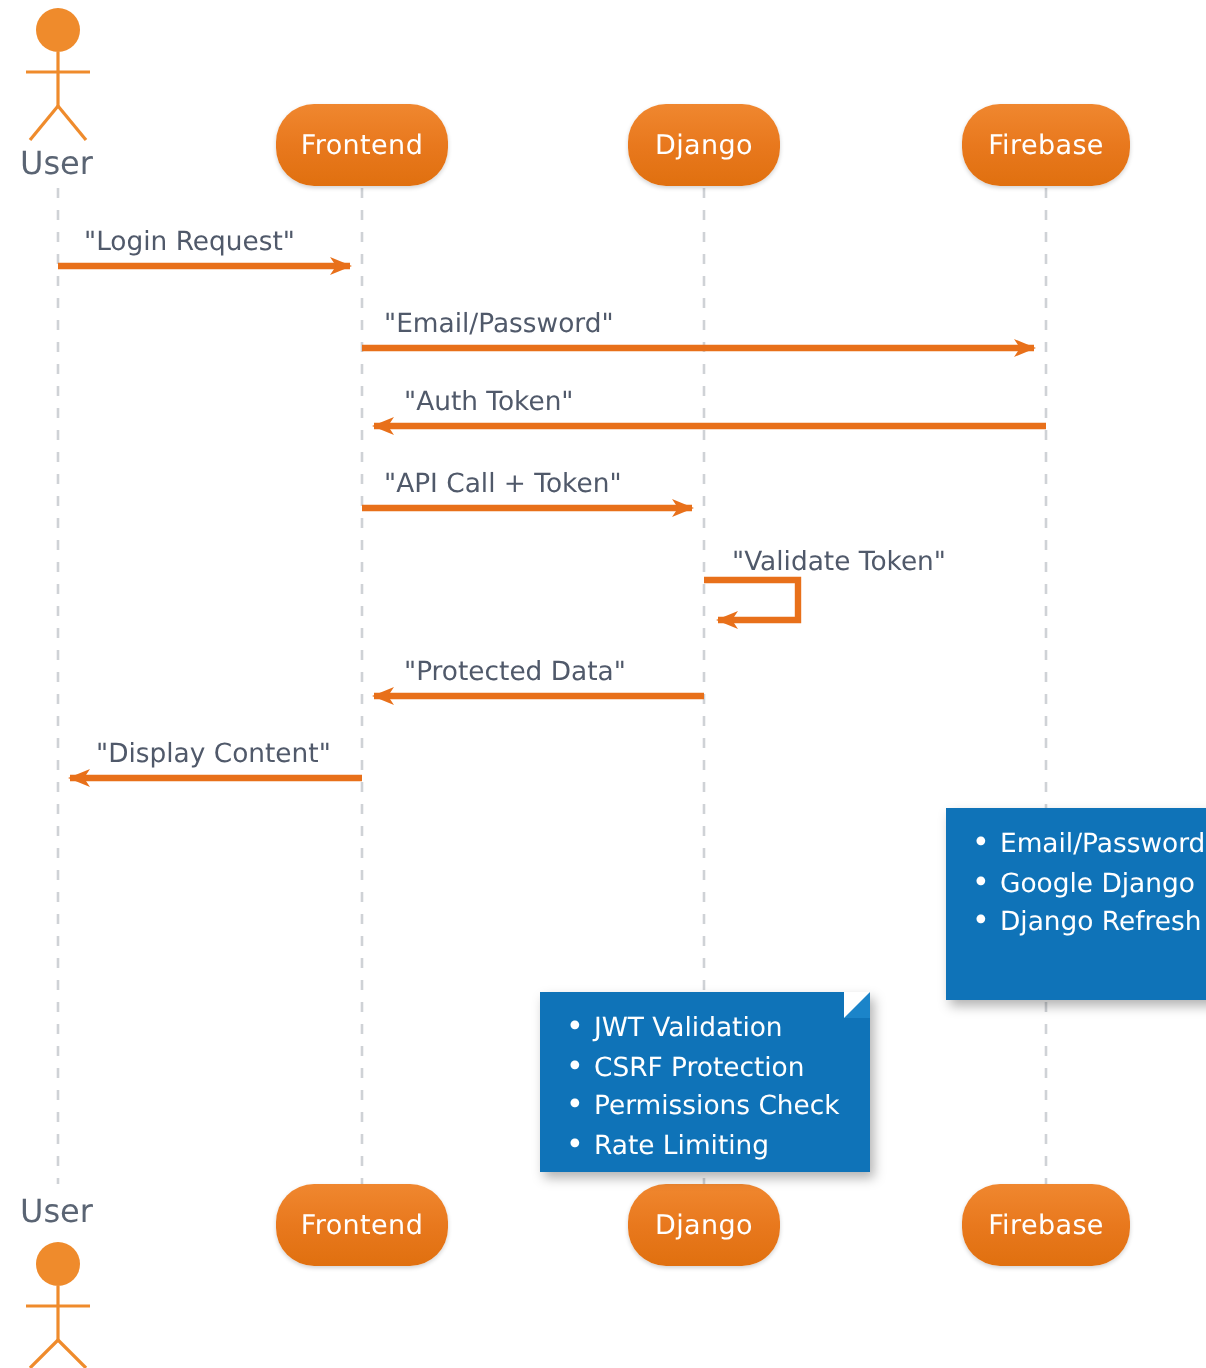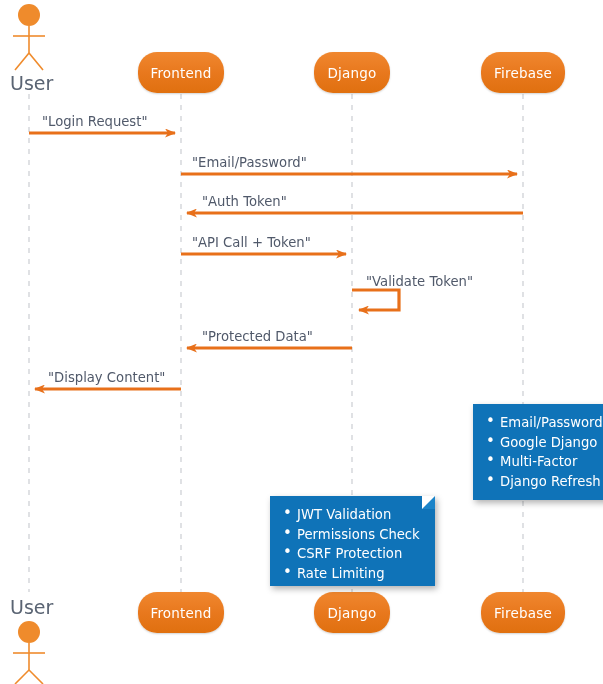--- a/index.html
+++ b/index.html
@@ -21,21 +21,21 @@
     background:linear-gradient(180deg,#f0872f 0%,#e8781d 52%,#e0700f 100%);
     color:#ffffff;
     font-size:13.5px;
     letter-spacing:.2px;
     white-space:nowrap;
     box-shadow:0 1px 2px rgba(0,0,0,.18);
   }
   
   .actor-label{
     position:absolute;
-    font-size:19px;
+    font-size:16px;
     color:#5a6473;
     white-space:nowrap;
   }
   
   .msg{
     position:absolute;
     font-size:13.2px;
     color:#50596a;
     white-space:nowrap;
   }
@@ -148,28 +148,27 @@
   <div class="msg" style="left:192px;top:235px;">"API Call + Token"</div>
   <div class="msg" style="left:366px;top:274px;">"Validate Token"</div>
   <div class="msg" style="left:202px;top:329px;">"Protected Data"</div>
   <div class="msg" style="left:48px;top:370px;">"Display Content"</div>
 
   <div class="note" style="left:473px;top:404px;width:143px;height:96px;">
     <span class="note-fold"></span>
     <ul>
       <li>Email/Password</li>
       <li>Google Django</li>
-      <li>Multi-Factor</li>
       <li>Django Refresh</li>
     </ul>
   </div>
 
   <div class="note" style="left:270px;top:496px;width:165px;height:90px;">
     <span class="note-fold"></span>
     <ul>
       <li>JWT Validation</li>
+      <li>CSRF Protection</li>
       <li>Permissions Check</li>
-      <li>CSRF Protection</li>
       <li>Rate Limiting</li>
     </ul>
   </div>
 
 </div>
 
 </body></html>

